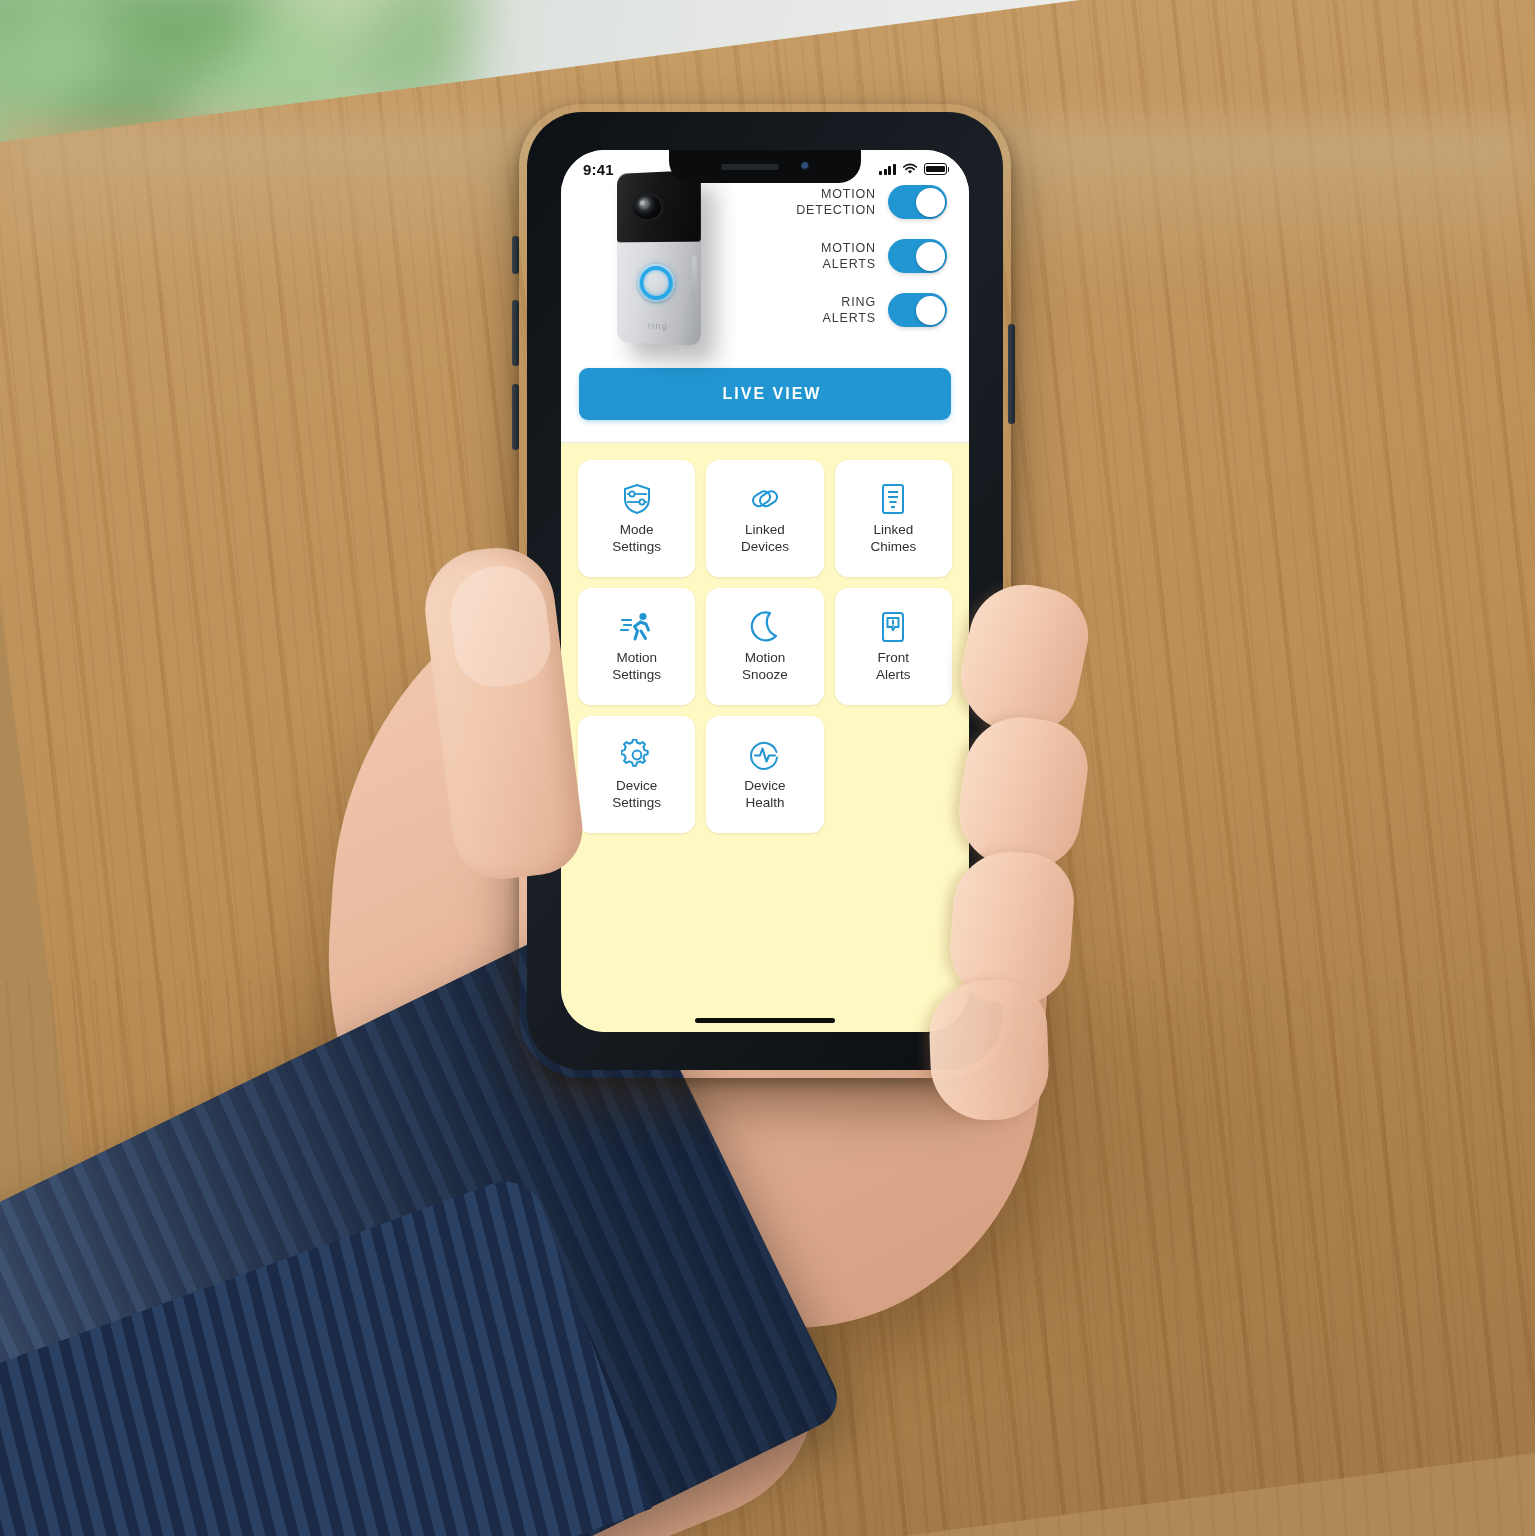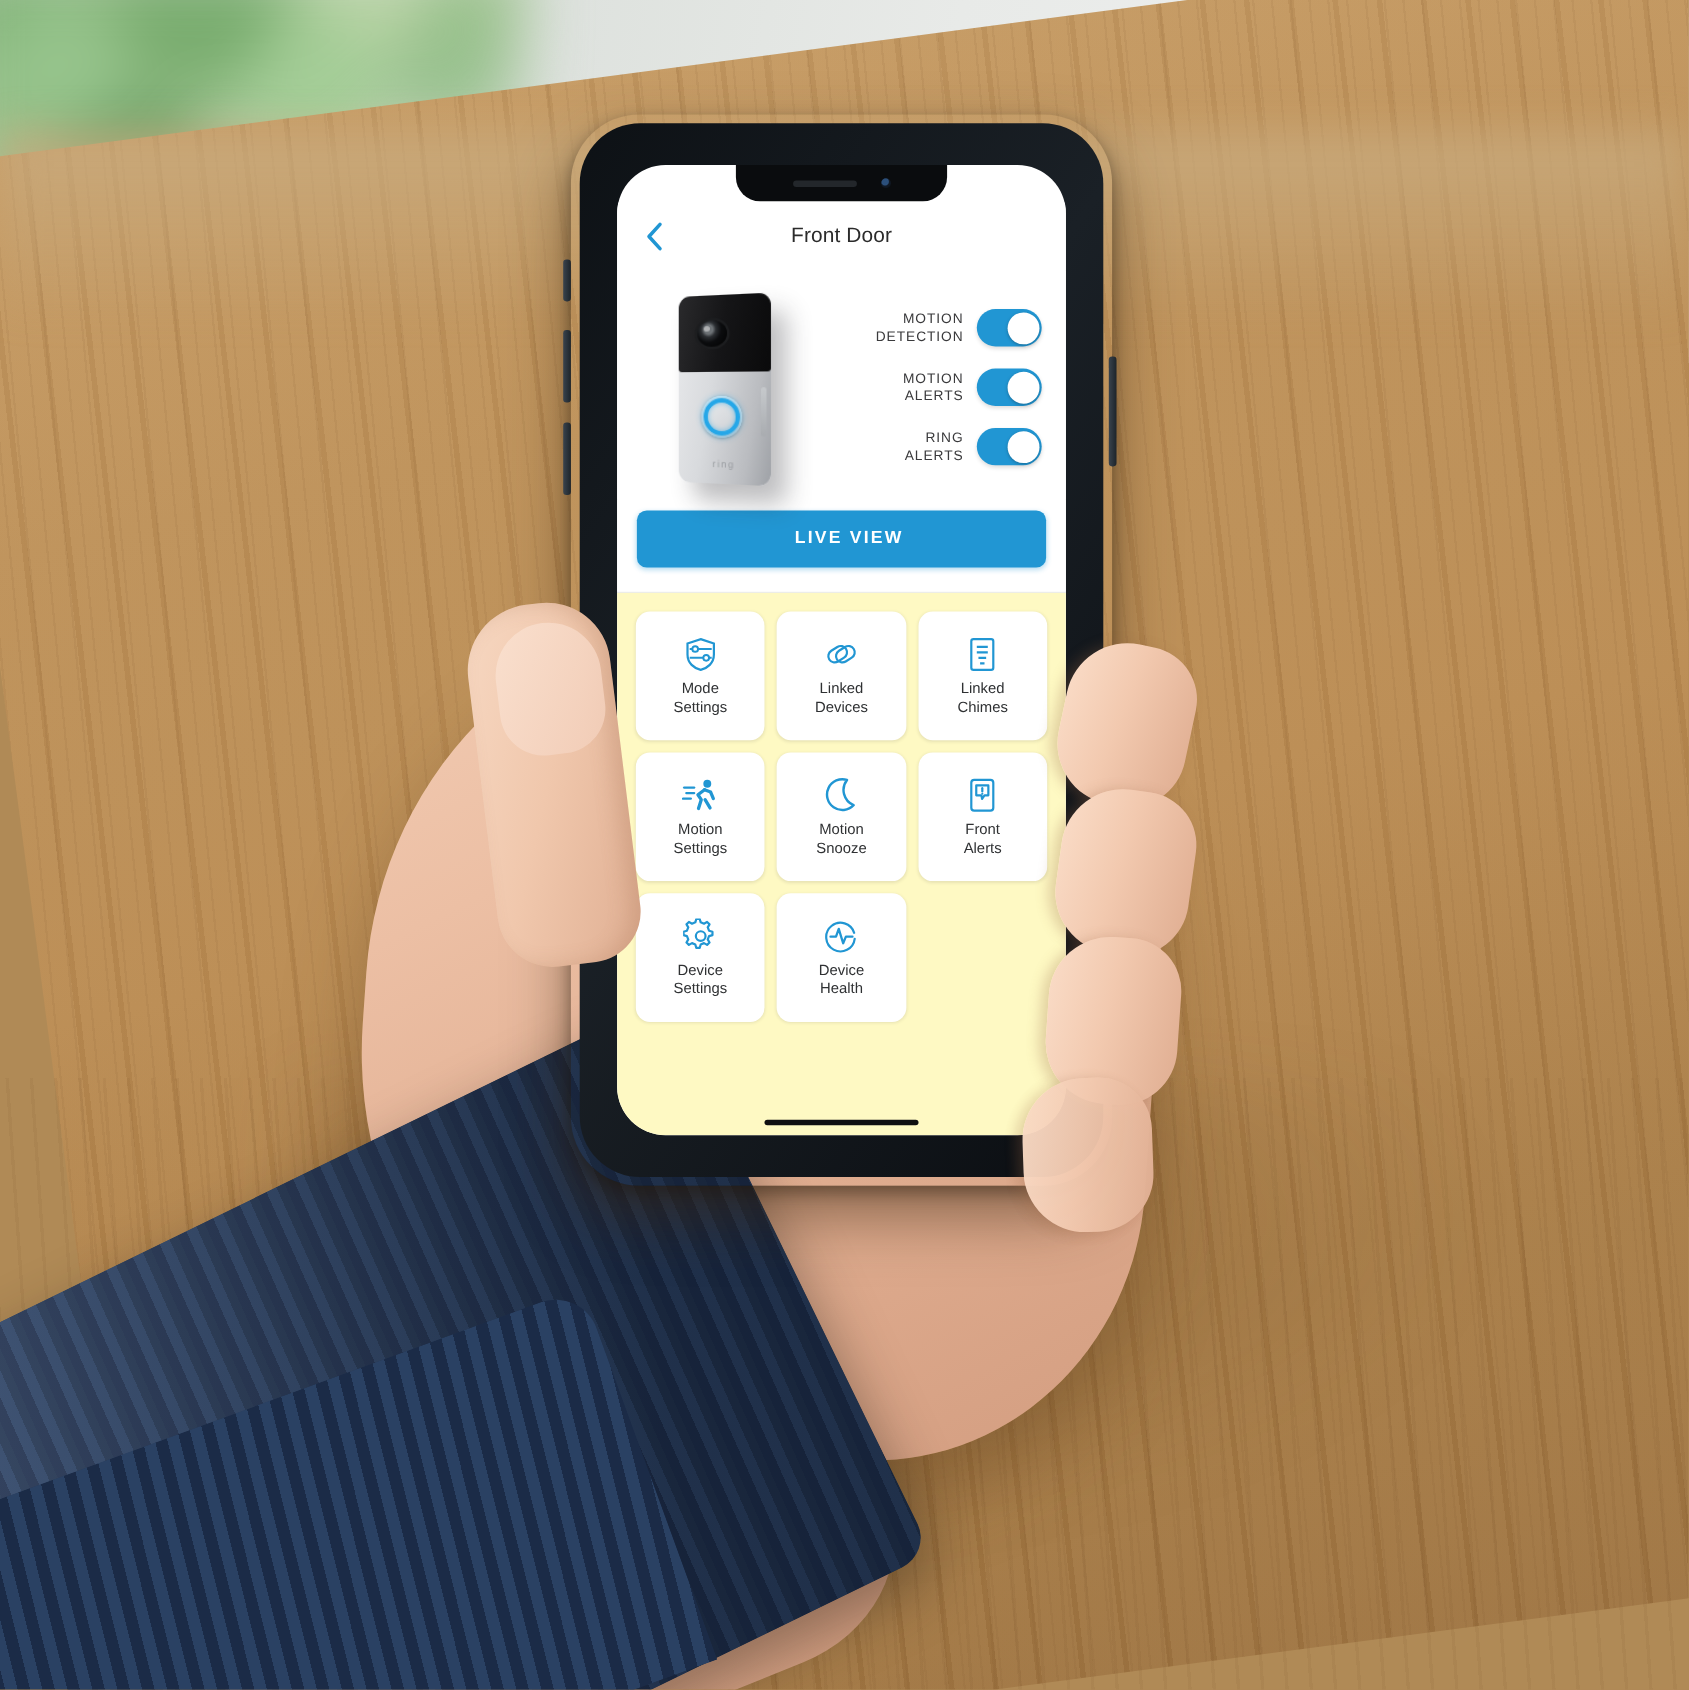--- a/index.html
+++ b/index.html
@@ -327,29 +327,40 @@
     <div class="phone-inner"></div>
 
     <div class="screen">
       <div class="screen-col">
 
         <div class="notch">
           <div class="speaker"></div>
           <div class="front-cam"></div>
         </div>
 
-
-        <div class="navbar">
-          <div class="back-chevron">
-            <svg width="17" height="28" viewBox="0 0 17 28">
-              <path d="M14 3 L4 14 L14 25" stroke="#2196d3" stroke-width="3.2" fill="none" stroke-linecap="round" stroke-linejoin="round"></path>
+        <div class="statusbar">
+          <div class="st-time">9:41</div>
+          <div class="st-icons">
+            <div class="bars">
+                <i></i>
+                <i></i>
+                <i></i>
+                <i></i>
+              </div>
+            <svg width="16" height="12" viewBox="0 0 16 12">
+              <path d="M8 10.6 L5.9 8.3 a3.1 3.1 0 0 1 4.2 0 Z" fill="#111"></path>
+              <path d="M3.9 6.3 a5.9 5.9 0 0 1 8.2 0" stroke="#111" stroke-width="1.7" fill="none" stroke-linecap="round"></path>
+              <path d="M1.7 4.0 a9.1 9.1 0 0 1 12.6 0" stroke="#111" stroke-width="1.7" fill="none" stroke-linecap="round"></path>
             </svg>
+            <div class="batt">
+                <span></span>
+              </div>
           </div>
-          <div class="nav-title">Front Door</div>
         </div>
+
 
         <div class="hero">
           <div class="device-img">
             <div class="doorbell">
               <div class="db-top">
                 <div class="db-lens"></div>
               </div>
               <div class="db-ring"></div>
               <div class="db-side"></div>
               <div class="db-logo">ring</div>

